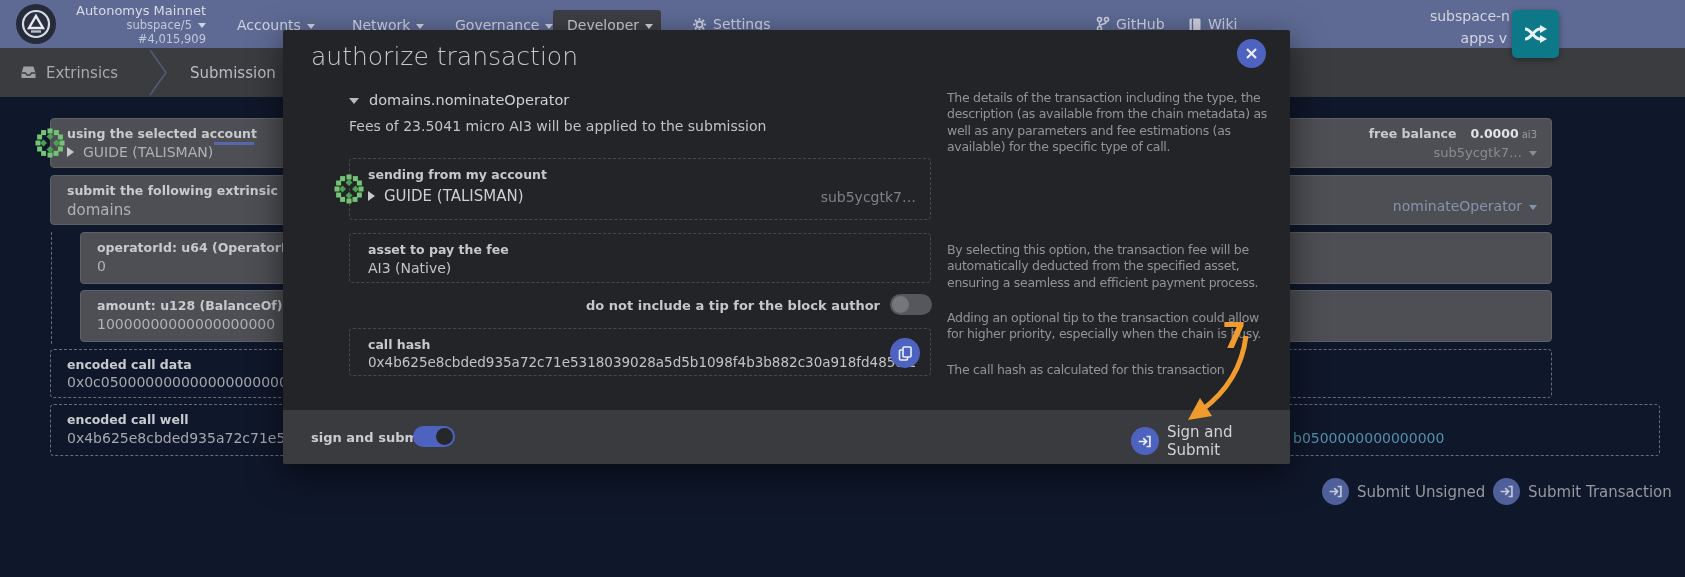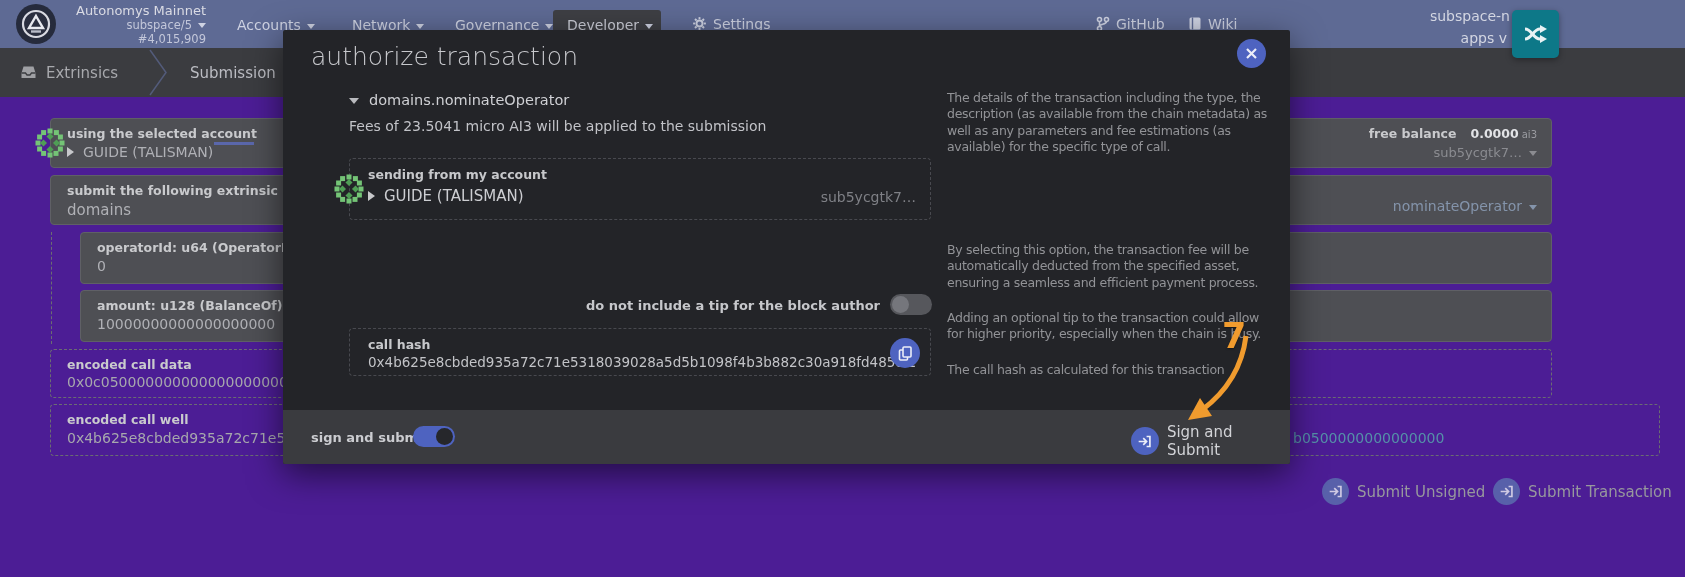--- a/index.html
+++ b/index.html
@@ -1,30 +1,30 @@
 <!DOCTYPE html>
 <html><head>
 <meta charset="utf-8">
 <style>
   * { margin:0; padding:0; box-sizing:border-box; }
   body { background:#2a2a2d; font-family:"DejaVu Sans","Liberation Sans",sans-serif; }
-  .screen { position:relative; width:1685px; height:577px; background:#4c1d95; overflow:hidden; }
+  .screen { position:relative; width:1685px; height:577px; background:#0f172a; overflow:hidden; }
 
   
   .nav { position:absolute; left:0; top:0; width:1685px; height:48px; background:#5e6a94; z-index:2; }
   .logo { position:absolute; left:16px; top:4px; width:40px; height:40px; border-radius:50%; background:#262b3c; display:flex; align-items:center; justify-content:center; cursor:pointer; }
   .chain-info { position:absolute; left:64px; top:3px; width:142px; text-align:right; cursor:pointer; }
   .chain-name { font-size:13px; color:#dadbe4; line-height:15px; }
   .chain-sub { font-size:11.5px; color:#c3c7da; line-height:14px; }
   .chain-block { font-size:11.5px; color:#c3c7da; line-height:14px; }
   .nav-item { position:absolute; top:17px; font-size:14px; color:#ced2e2; cursor:pointer; white-space:nowrap; }
   .caret { display:inline-block; width:0; height:0; border-left:4px solid transparent; border-right:4px solid transparent; border-top:5px solid #ced2e2; margin-left:6px; vertical-align:middle; }
   .dev-tile { position:absolute; left:553px; top:10px; width:108px; height:38px; background:#3e3f44; border-radius:3px 3px 0 0; z-index:1; }
   .dev-label { position:absolute; left:567px; top:17px; font-size:14px; color:#cbcdd6; z-index:2; }
-  .nav-link { position:absolute; top:16px; font-size:14px; color:#ced2e2; cursor:pointer; display:flex; gap:6px; }
+  .nav-link { position:absolute; top:16px; font-size:14px; color:#ced2e2; cursor:pointer; display:flex; align-items:center; gap:6px; }
   .ver-text { position:absolute; right:175px; text-align:right; font-size:14px; color:#d3d6e2; width:200px; }
   .shuffle-btn { position:absolute; left:1512px; top:10px; width:47px; height:48px; background:#0d7888; border-radius:5px; z-index:6; display:flex; align-items:center; justify-content:center; cursor:pointer; box-shadow:0 2px 6px rgba(0,0,0,.35); }
 
   
   .tabbar { position:absolute; left:0; top:48px; width:1685px; height:49px; background:#3b3c40; z-index:1; }
   .tab-section { position:absolute; left:46px; top:16px; font-size:15px; color:#a8a9ad; cursor:pointer; }
   .tab-icon { position:absolute; left:20px; top:16px; }
   .tab-chevron { position:absolute; left:146px; top:0; }
   .tab-active { position:absolute; left:190px; top:16px; font-size:15px; color:#bbbcc2; cursor:pointer; }
   .tab-underline { position:absolute; left:214px; top:94px; width:40px; height:3px; background:#5a67ab; }
@@ -272,20 +272,24 @@
           <rect x="25.9" y="9.5" width="5" height="5"></rect>
       </g>
       <g fill="#4f9e55">
         <rect x="15.5" y="9" width="5" height="5" transform="rotate(45 18 11.5)"></rect>
           <rect x="22" y="15.5" width="5" height="5" transform="rotate(45 24.5 18)"></rect>
           <rect x="15.5" y="22" width="5" height="5" transform="rotate(45 18 24.5)"></rect>
           <rect x="9" y="15.5" width="5" height="5" transform="rotate(45 11.5 18)"></rect>
       </g>
     </svg>
 
+    <div class="mbox" style="top:203px; height:50px;">
+      <div class="mlabel">asset to pay the fee</div>
+      <div class="mvalue" style="top:26px; font-size:14px; color:#c3c4c8;">AI3 (Native)</div>
+    </div>
 
     <div class="tip-label">do not include a tip for the block author</div>
     <div class="toggle toggle-off">
         <span class="knob"></span>
       </div>
 
     <div class="mbox" style="top:298px; height:48px;">
       <div class="mlabel">call hash</div>
       <div class="mvalue" style="top:25px; font-size:13.5px; color:#c3c4c8;">0x4b625e8cbded935a72c71e5318039028a5d5b1098f4b3b882c30a918fd485cf1</div>
       <div class="copy-btn">

